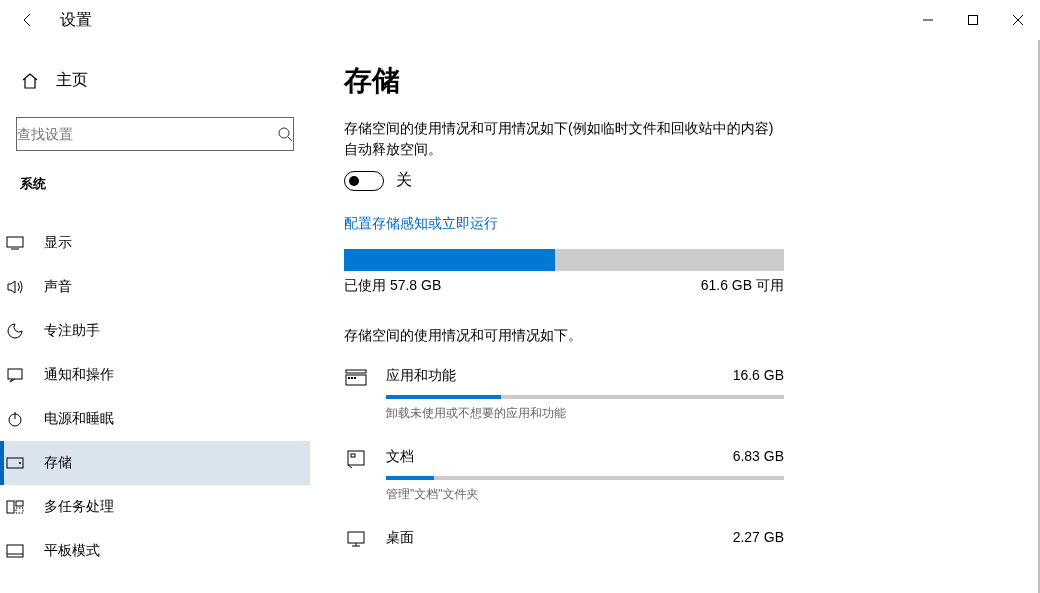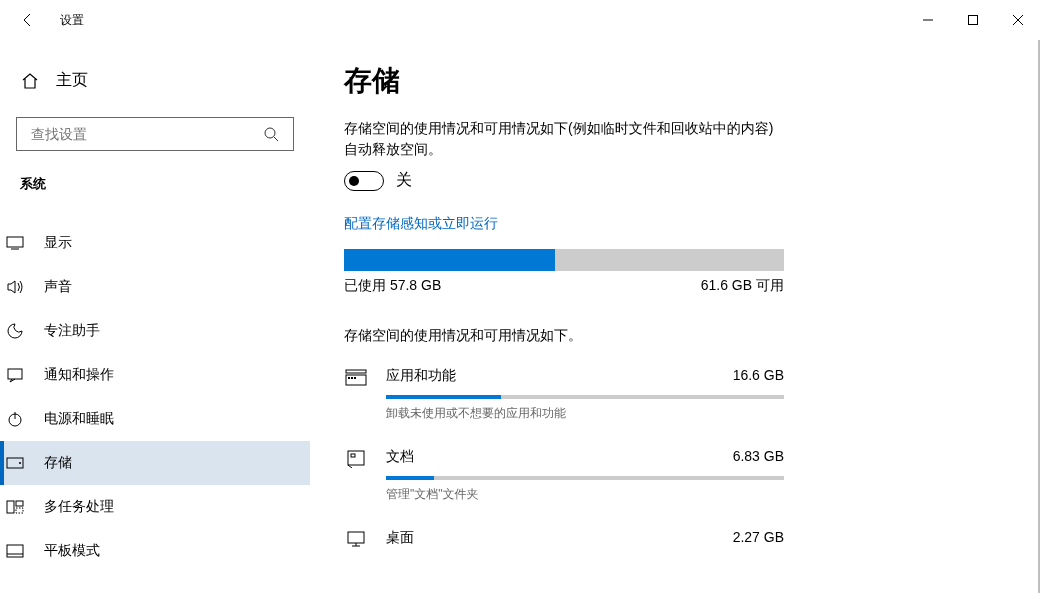--- a/index.html
+++ b/index.html
@@ -1,26 +1,26 @@
 <!DOCTYPE html>
 <html><head>
 <meta charset="utf-8">
 <style>
 * { margin: 0; padding: 0; box-sizing: border-box; font-family: "Microsoft YaHei", "Segoe UI", sans-serif; }
 body { width: 1040px; height: 593px; background: #fff; overflow: hidden; color: #000; }
 .titlebar { height: 40px; display: flex; align-items: center; padding-left: 12px; }
 .back-btn { width: 32px; height: 32px; display: flex; align-items: center; justify-content: center; cursor: default; }
-.title-text { font-size: 12px; margin-left: 16px; }
+.title-text { font-size: 16px; margin-left: 16px; }
 .win-controls { margin-left: auto; display: flex; }
 .win-btn { width: 45px; height: 30px; display: flex; align-items: center; justify-content: center; cursor: default; }
 .container { display: flex; height: 553px; }
 .sidebar { width: 310px; padding: 0 16px; display: flex; flex-direction: column; }
 .home-link { display: flex; align-items: center; gap: 16px; padding: 10px 0 10px 4px; margin-top: 20px; cursor: default; }
 .home-link .icon-wrap { width: 20px; display: flex; justify-content: center; }
-.search-box { margin-top: 16px; border: 1px solid #666; height: 34px; display: flex; align-items: center; padding: 0 14px; }
+.search-box { margin-top: 16px; border: 1px solid #666; height: 34px; display: flex; align-items: center; padding: 0 0; }
 .search-box input { border: none; outline: none; flex: 1; font-size: 14px; background: transparent; }
 .search-box .search-icon { color: #333; }
 .section-label { margin-top: 24px; font-size: 13px; font-weight: 600; padding-left: 4px; }
 .nav-list { margin-top: 28px; display: flex; flex-direction: column; margin-left: -16px; margin-right: -16px; }
 .nav-item { display: flex; align-items: center; gap: 20px; padding: 13px 0 13px 6px; cursor: default; font-size: 14px; position: relative; }
 .nav-item .icon-wrap { width: 18px; display: flex; justify-content: center; }
 .nav-item.selected { background: #d9e4ef; }
 .nav-item.selected::before { content: ""; position: absolute; left: 0; top: 0; bottom: 0; width: 4px; background: #0067c0; }
 .content { flex: 1; padding: 22px 40px 0 34px; overflow-y: auto; position: relative; }
 .content-scroll { position: absolute; right: 0; top: 0; bottom: 0; width: 2px; background: #bfbfbf; }

